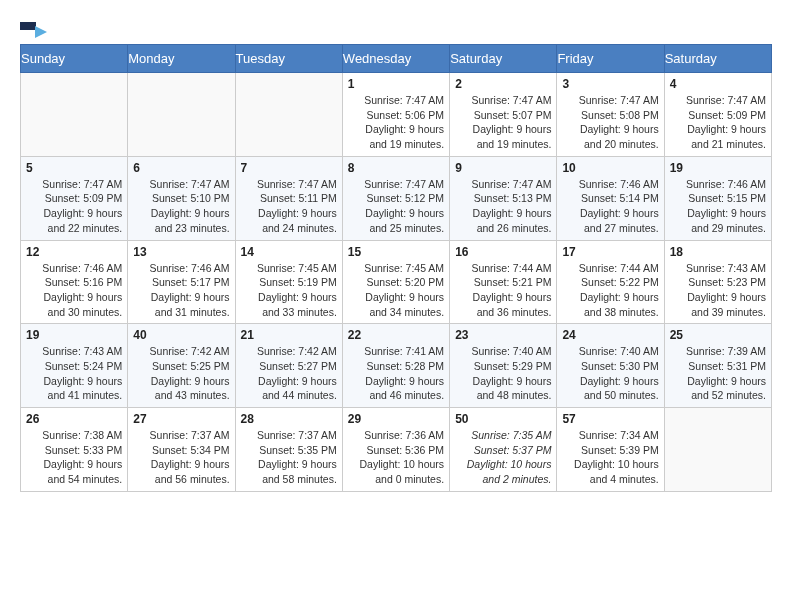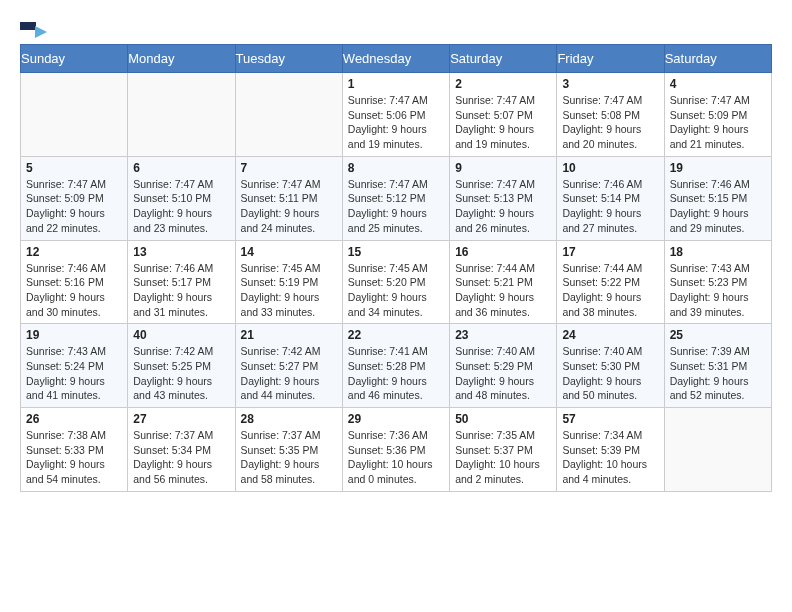--- a/index.html
+++ b/index.html
@@ -67,20 +67,21 @@
       font-size: 12px;
       font-weight: bold;
       color: #222;
       display: block;
       margin-bottom: 2px;
     }
     .day-info {
       font-size: 10.5px;
       color: #333;
       line-height: 1.4;
+      text-align: right;
     }
     .empty-cell {
       background: #f9f9f9 !important;
     }
     
     .logo-wrapper {
       display: flex;
       align-items: center;
       gap: 2px;
     }
@@ -340,21 +341,21 @@
           </td>
           <td>
             <span class="day-number">29</span>
             <div class="day-info" style="white-space: pre-line;">Sunrise: 7:36 AM
 Sunset: 5:36 PM
 Daylight: 10 hours
 and 0 minutes.</div>
           </td>
           <td>
             <span class="day-number">50</span>
-            <div class="day-info" style="white-space: pre-line;">Sunrise: 7:35 AM
+            <div class="day-info" style="white-space: pre-line; font-style: italic;">Sunrise: 7:35 AM
 Sunset: 5:37 PM
 Daylight: 10 hours
 and 2 minutes.</div>
           </td>
           <td>
             <span class="day-number">57</span>
             <div class="day-info" style="white-space: pre-line;">Sunrise: 7:34 AM
 Sunset: 5:39 PM
 Daylight: 10 hours
 and 4 minutes.</div>

